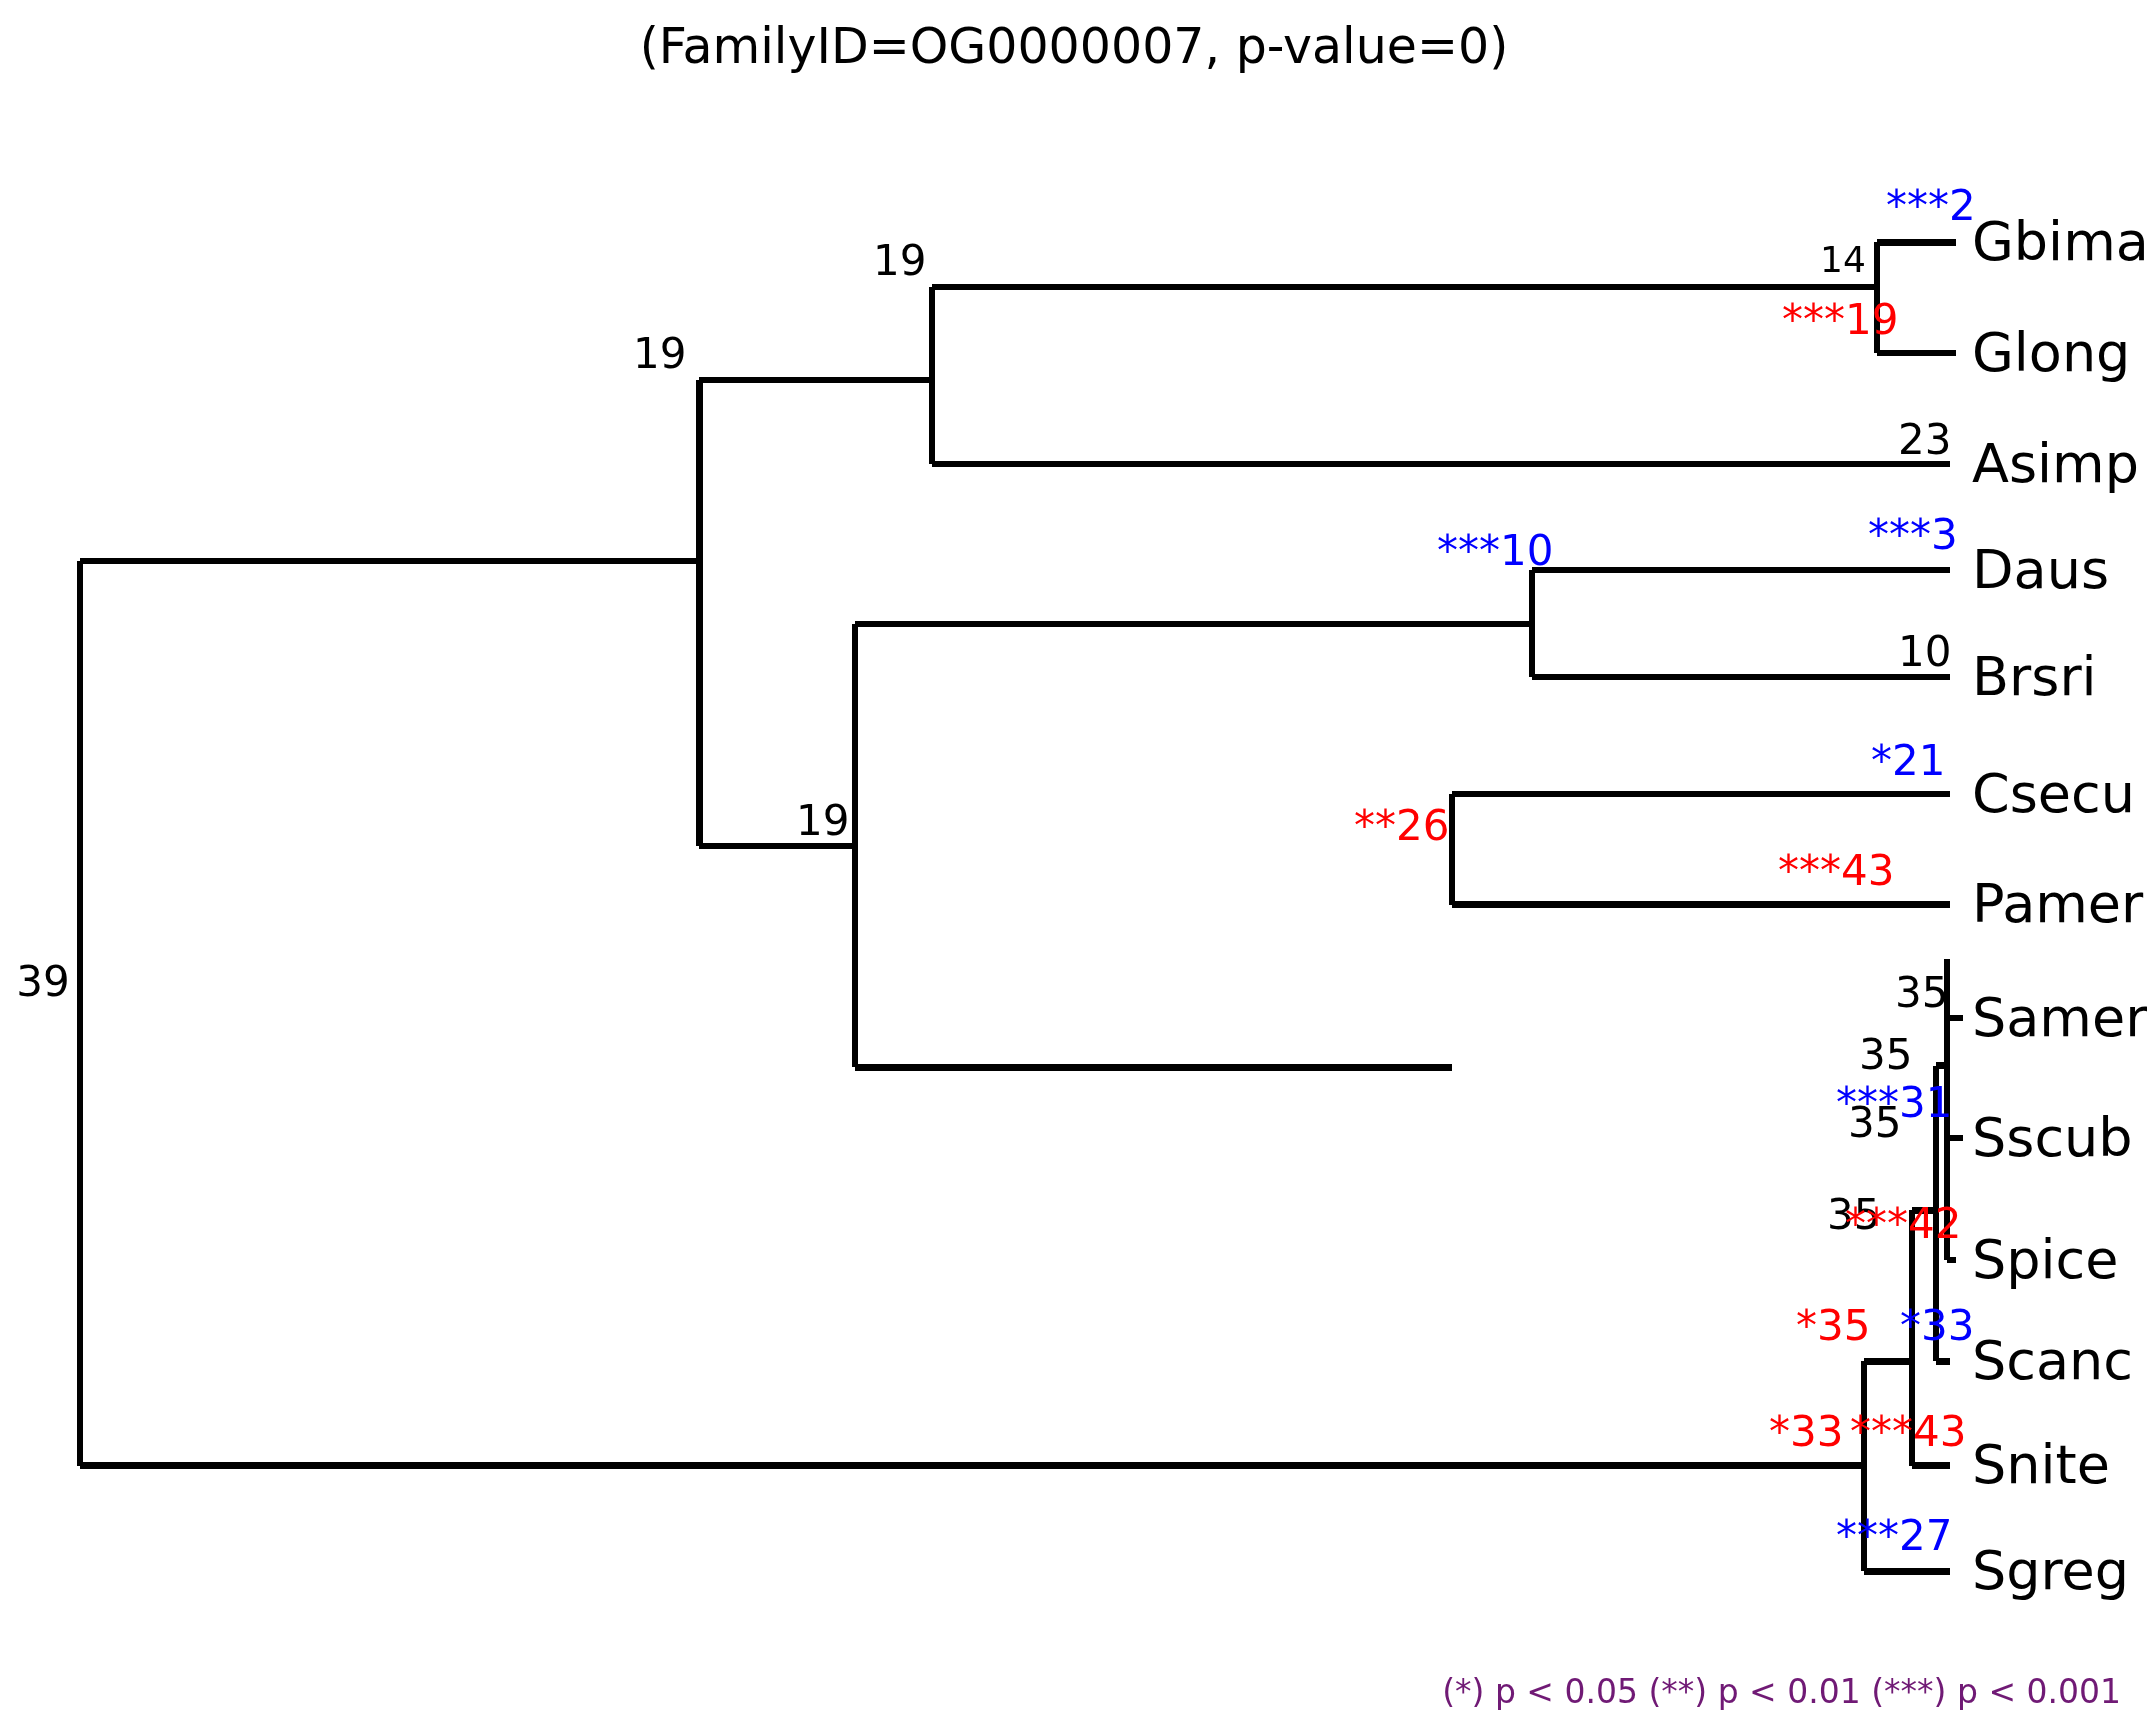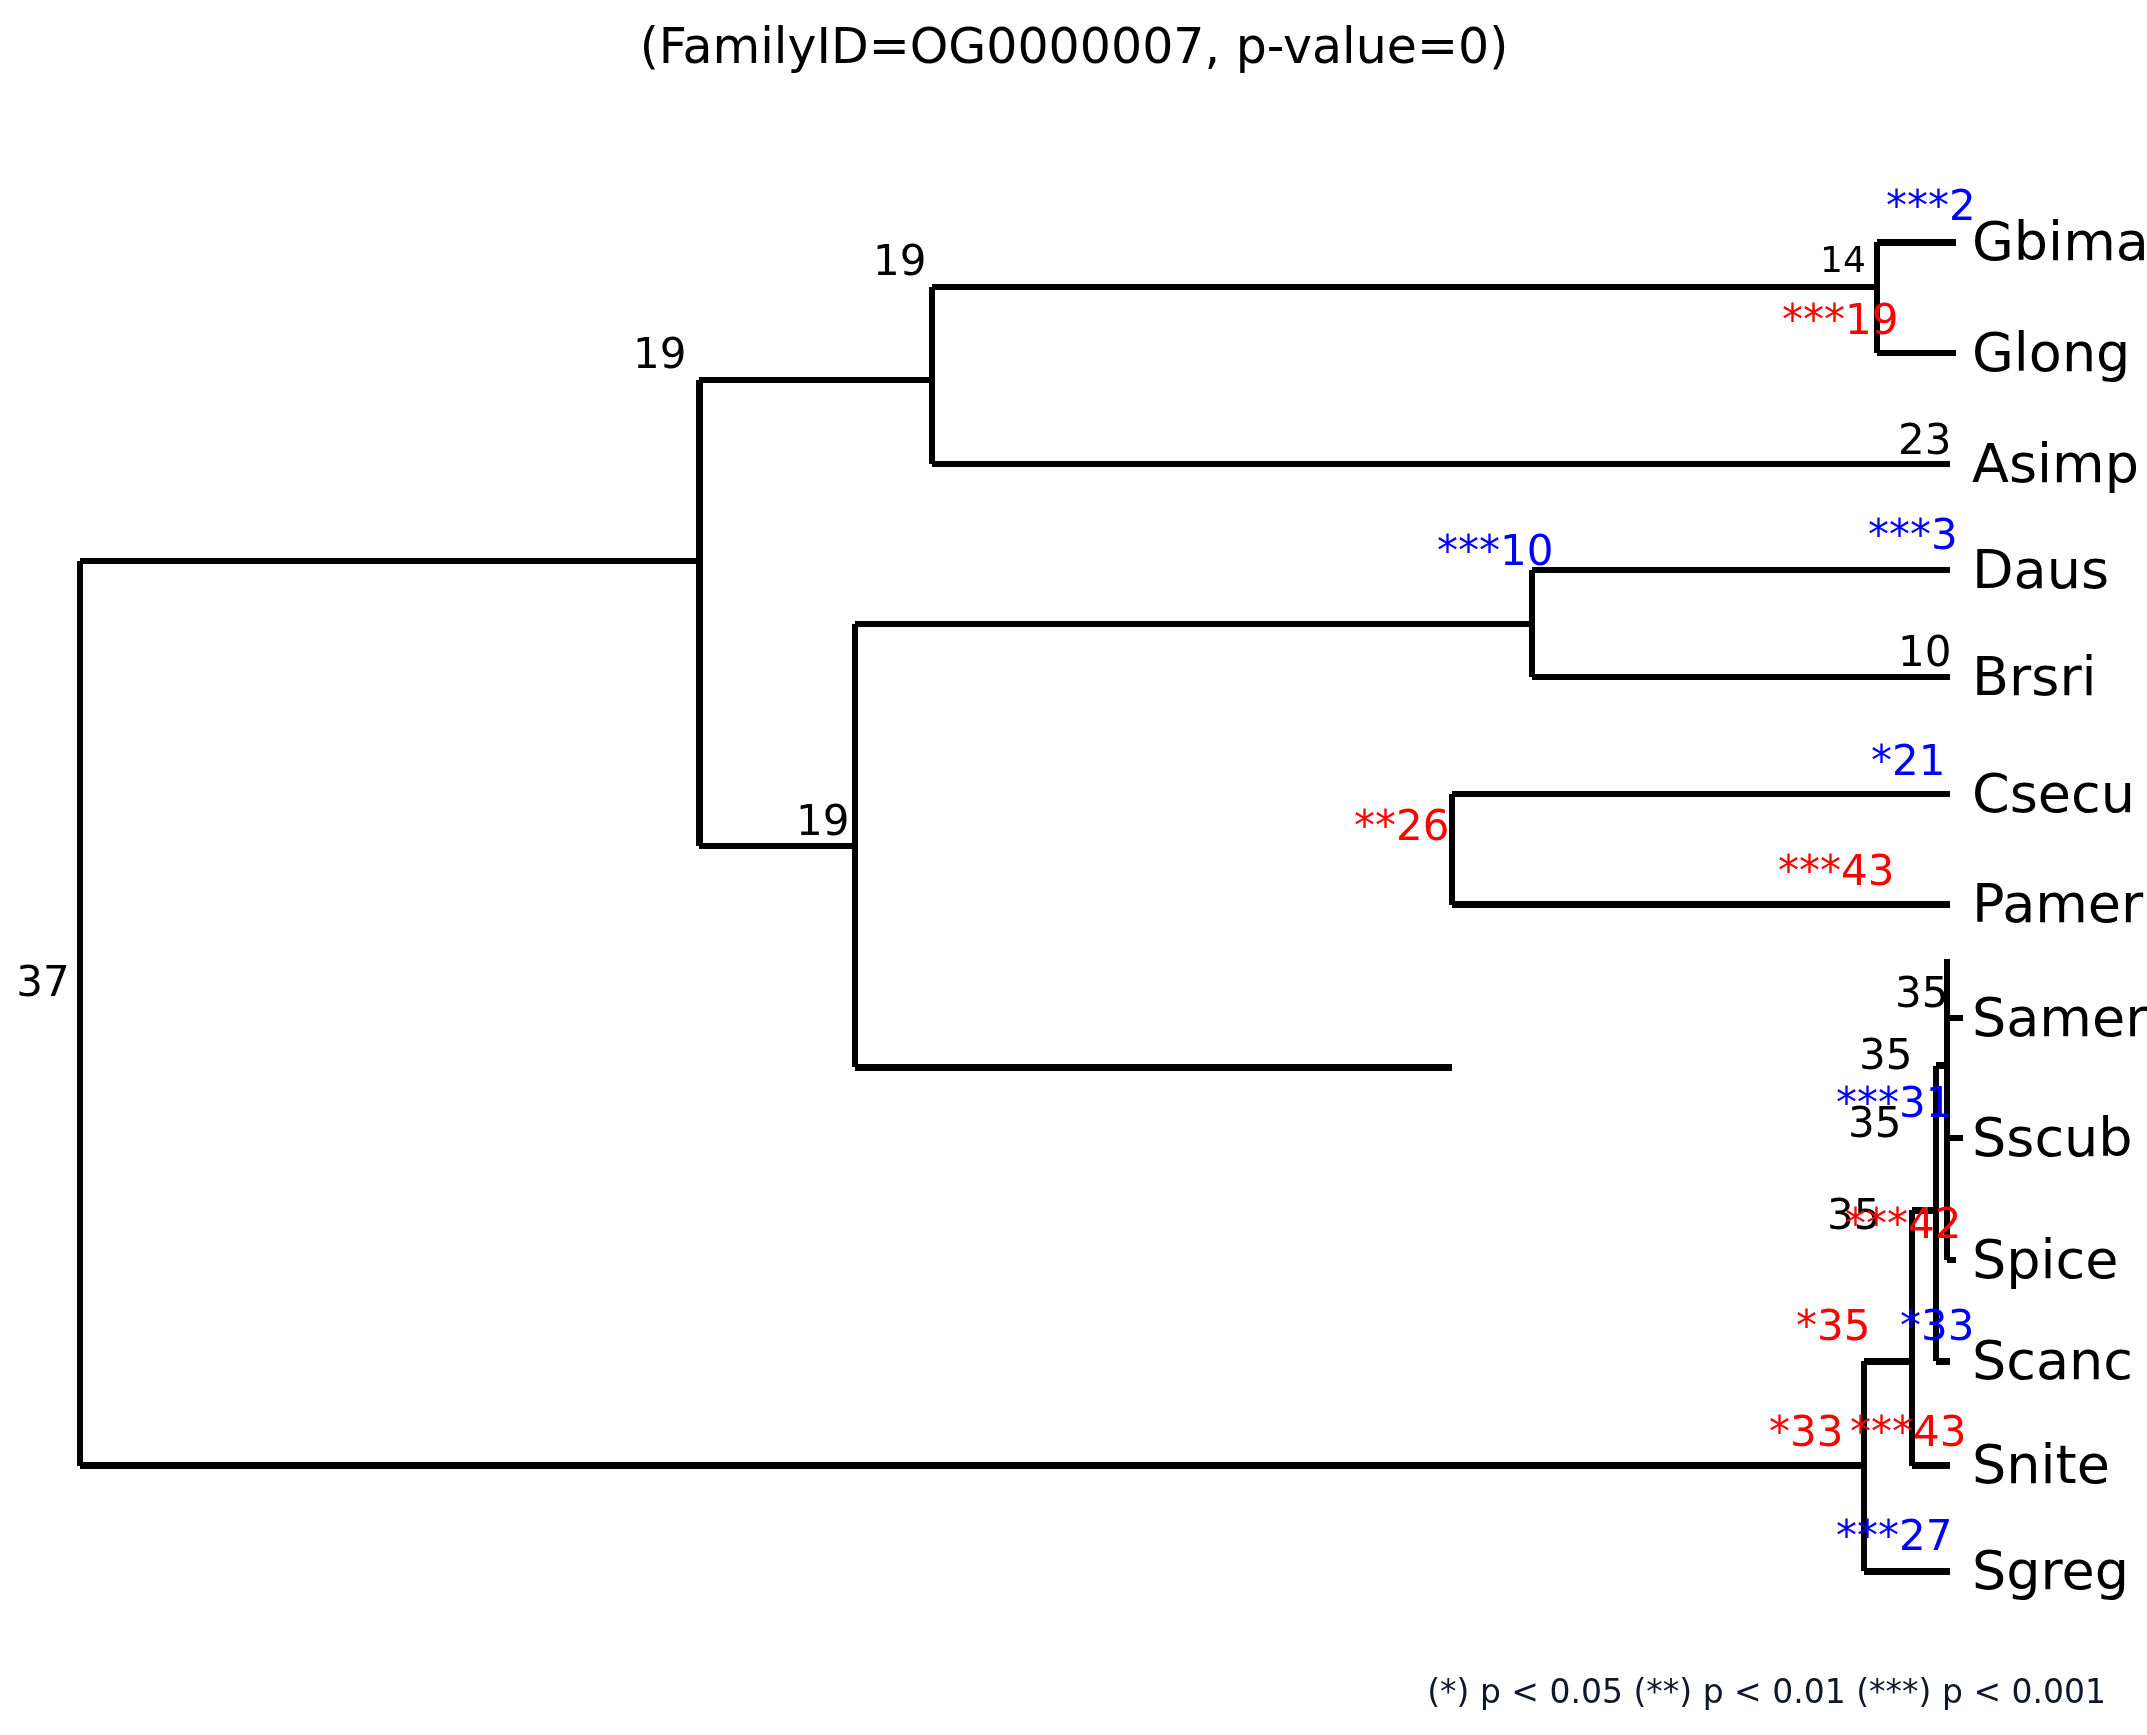--- a/index.html
+++ b/index.html
@@ -22,21 +22,21 @@
   .lbl{position:absolute;font-size:51px;line-height:1;color:#000;white-space:nowrap;}
   .taxon{position:absolute;font-size:54px;line-height:1;color:#000;white-space:nowrap;}
 
   .nodeval{position:absolute;white-space:nowrap;line-height:1;
            font-size:42px;color:#000;}
   .nodeval .sig{font-size:42px;}
   .nodeval.exp{color:#0000ff;}
   .nodeval.con{color:#ff0000;}
 
   
-  #footnote{position:absolute;right:42px;bottom:25px;font-size:33px;color:#0f172a;
+  #footnote{position:absolute;right:27px;bottom:25px;font-size:33px;color:#701a75;
             white-space:nowrap;}
 </style>
 </head>
 <body>
 
 <div id="figure">
 
   <div id="title">
     <span class="l2">(FamilyID=OG0000007, p-value=0)</span>
   </div>
@@ -117,21 +117,21 @@
   <div class="taxon" style="left:1972px; top:650px;">Brsri</div>
   <div class="taxon" style="left:1972px; top:767px;">Csecu</div>
   <div class="taxon" style="left:1972px; top:877px;">Pamer</div>
   <div class="taxon" style="left:1972px; top:991px;">Samer</div>
   <div class="taxon" style="left:1972px; top:1111px;">Sscub</div>
   <div class="taxon" style="left:1972px; top:1233px;">Spice</div>
   <div class="taxon" style="left:1972px; top:1334px;">Scanc</div>
   <div class="taxon" style="left:1972px; top:1438px;">Snite</div>
   <div class="taxon" style="left:1972px; top:1544px;">Sgreg</div>
 
-  <div class="lbl" style="left:16.3px;   top:961px; font-size:42px;">37</div>
+  <div class="lbl" style="left:16.3px;   top:961px; font-size:42px;">39</div>
 
   <div class="lbl" style="left:633px;  top:333px;  font-size:42px;">19</div>
 
   <div class="lbl" style="left:873px;  top:240px;  font-size:42px;">19</div>
 
   <div class="lbl" style="left:1820px; top:242px;  font-size:36px;">14</div>
 
   <div class="lbl" style="left:796px;  top:800px;  font-size:42px;">19</div>
 
   <div class="lbl" style="left:1898px; top:419px;  font-size:42px;">23</div>

